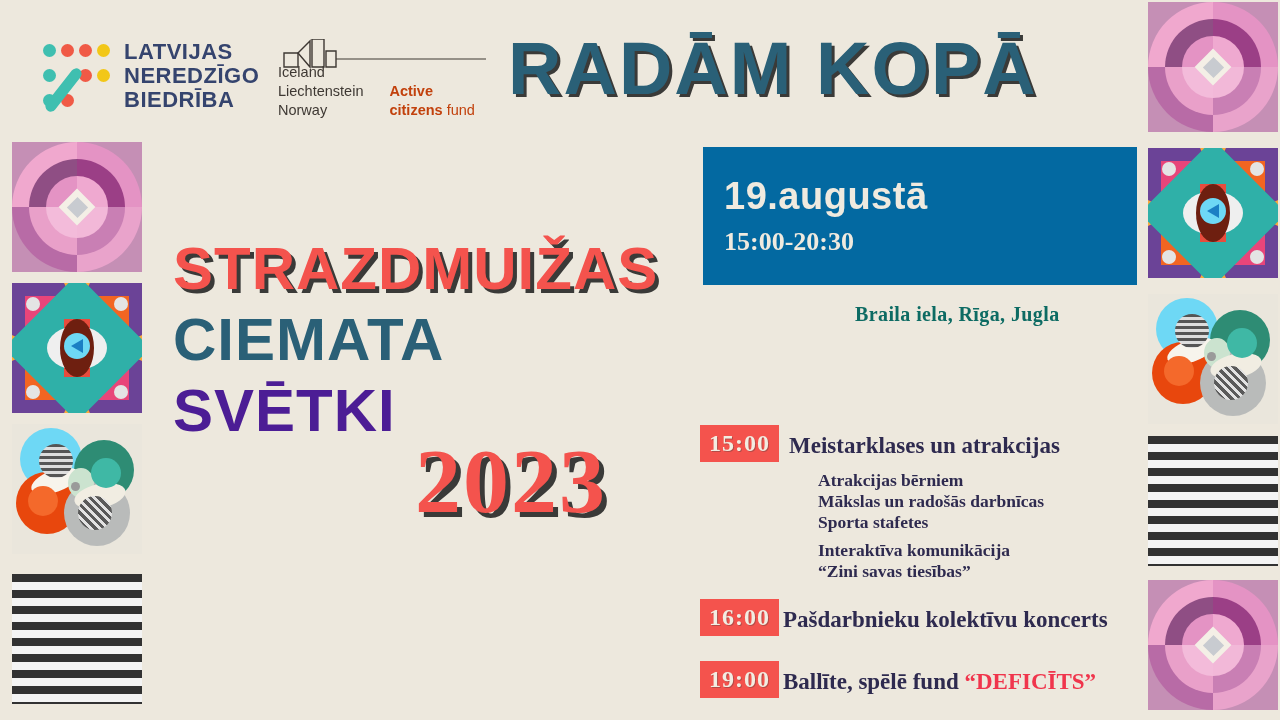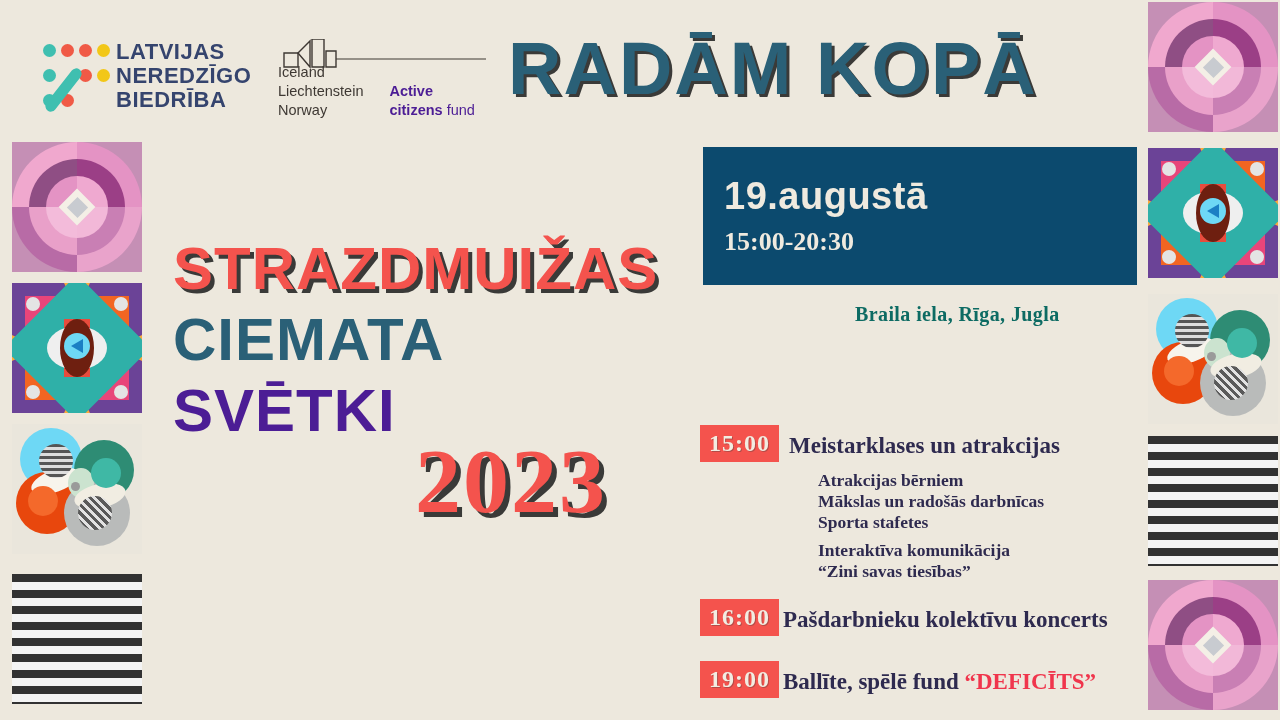--- a/index.html
+++ b/index.html
@@ -175,21 +175,21 @@
       linear-gradient(225deg, #323232 25%, transparent 25%),
       linear-gradient(315deg, #323232 25%, transparent 25%),
       linear-gradient(45deg,  #323232 25%, transparent 25%);
     background-position: 0 0, 0 0, 8px 8px, 8px 8px;
     background-size: 16px 16px;
   }
 
   
   .lnb-logo {
     position:absolute; left:40px; top:38px;
-    display:flex; align-items:center; gap:4px;
+    display:flex; align-items:center; gap:12px;
   }
   .dots-grid {
     display:grid;
     grid-template-columns: repeat(4, 18px);
     grid-template-rows: repeat(3, 25px);
     position:relative;
   }
   .dots-grid .dot {
     width:13px; height:13px; border-radius:50%;
     align-self:center; justify-self:center;
@@ -211,21 +211,21 @@
     letter-spacing:0.5px;
   }
   .acf-logo {
     position:absolute; left:278px; top:45px;
     color:#3E3833;
   }
   .acf-left {
     font-size:14.5px; line-height:19px; color:#3E3833;
   }
   .acf-right {
-    font-size:14.5px; line-height:19px; color:#4c1d95;
+    font-size:14.5px; line-height:19px; color:#c2410c;
   }
   .acf-right b { font-weight:bold; }
   .acf-row { display:flex; gap:26px; }
 
   .radam {
     position:absolute;
     left:508px; top:26px;
     font-size:74px;
     font-weight:bold;
     letter-spacing:2px;
@@ -267,21 +267,21 @@
     color:#F4534D;
     text-shadow: 5px 5px 0 #3A3A38;
     letter-spacing:2px;
   }
 
   
   .datebox {
     position:absolute;
     left:703px; top:147px;
     width:434px; height:138px;
-    background:#0c4a6e;
+    background:#0369a1;
   }
   .datebox .d-day {
     position:absolute; left:21px; top:28px;
     color:#EFEADF;
     font-size:38px;
     font-weight:bold;
     letter-spacing:0.5px;
   }
   .datebox .d-time {
     position:absolute; left:21px; top:80px;

